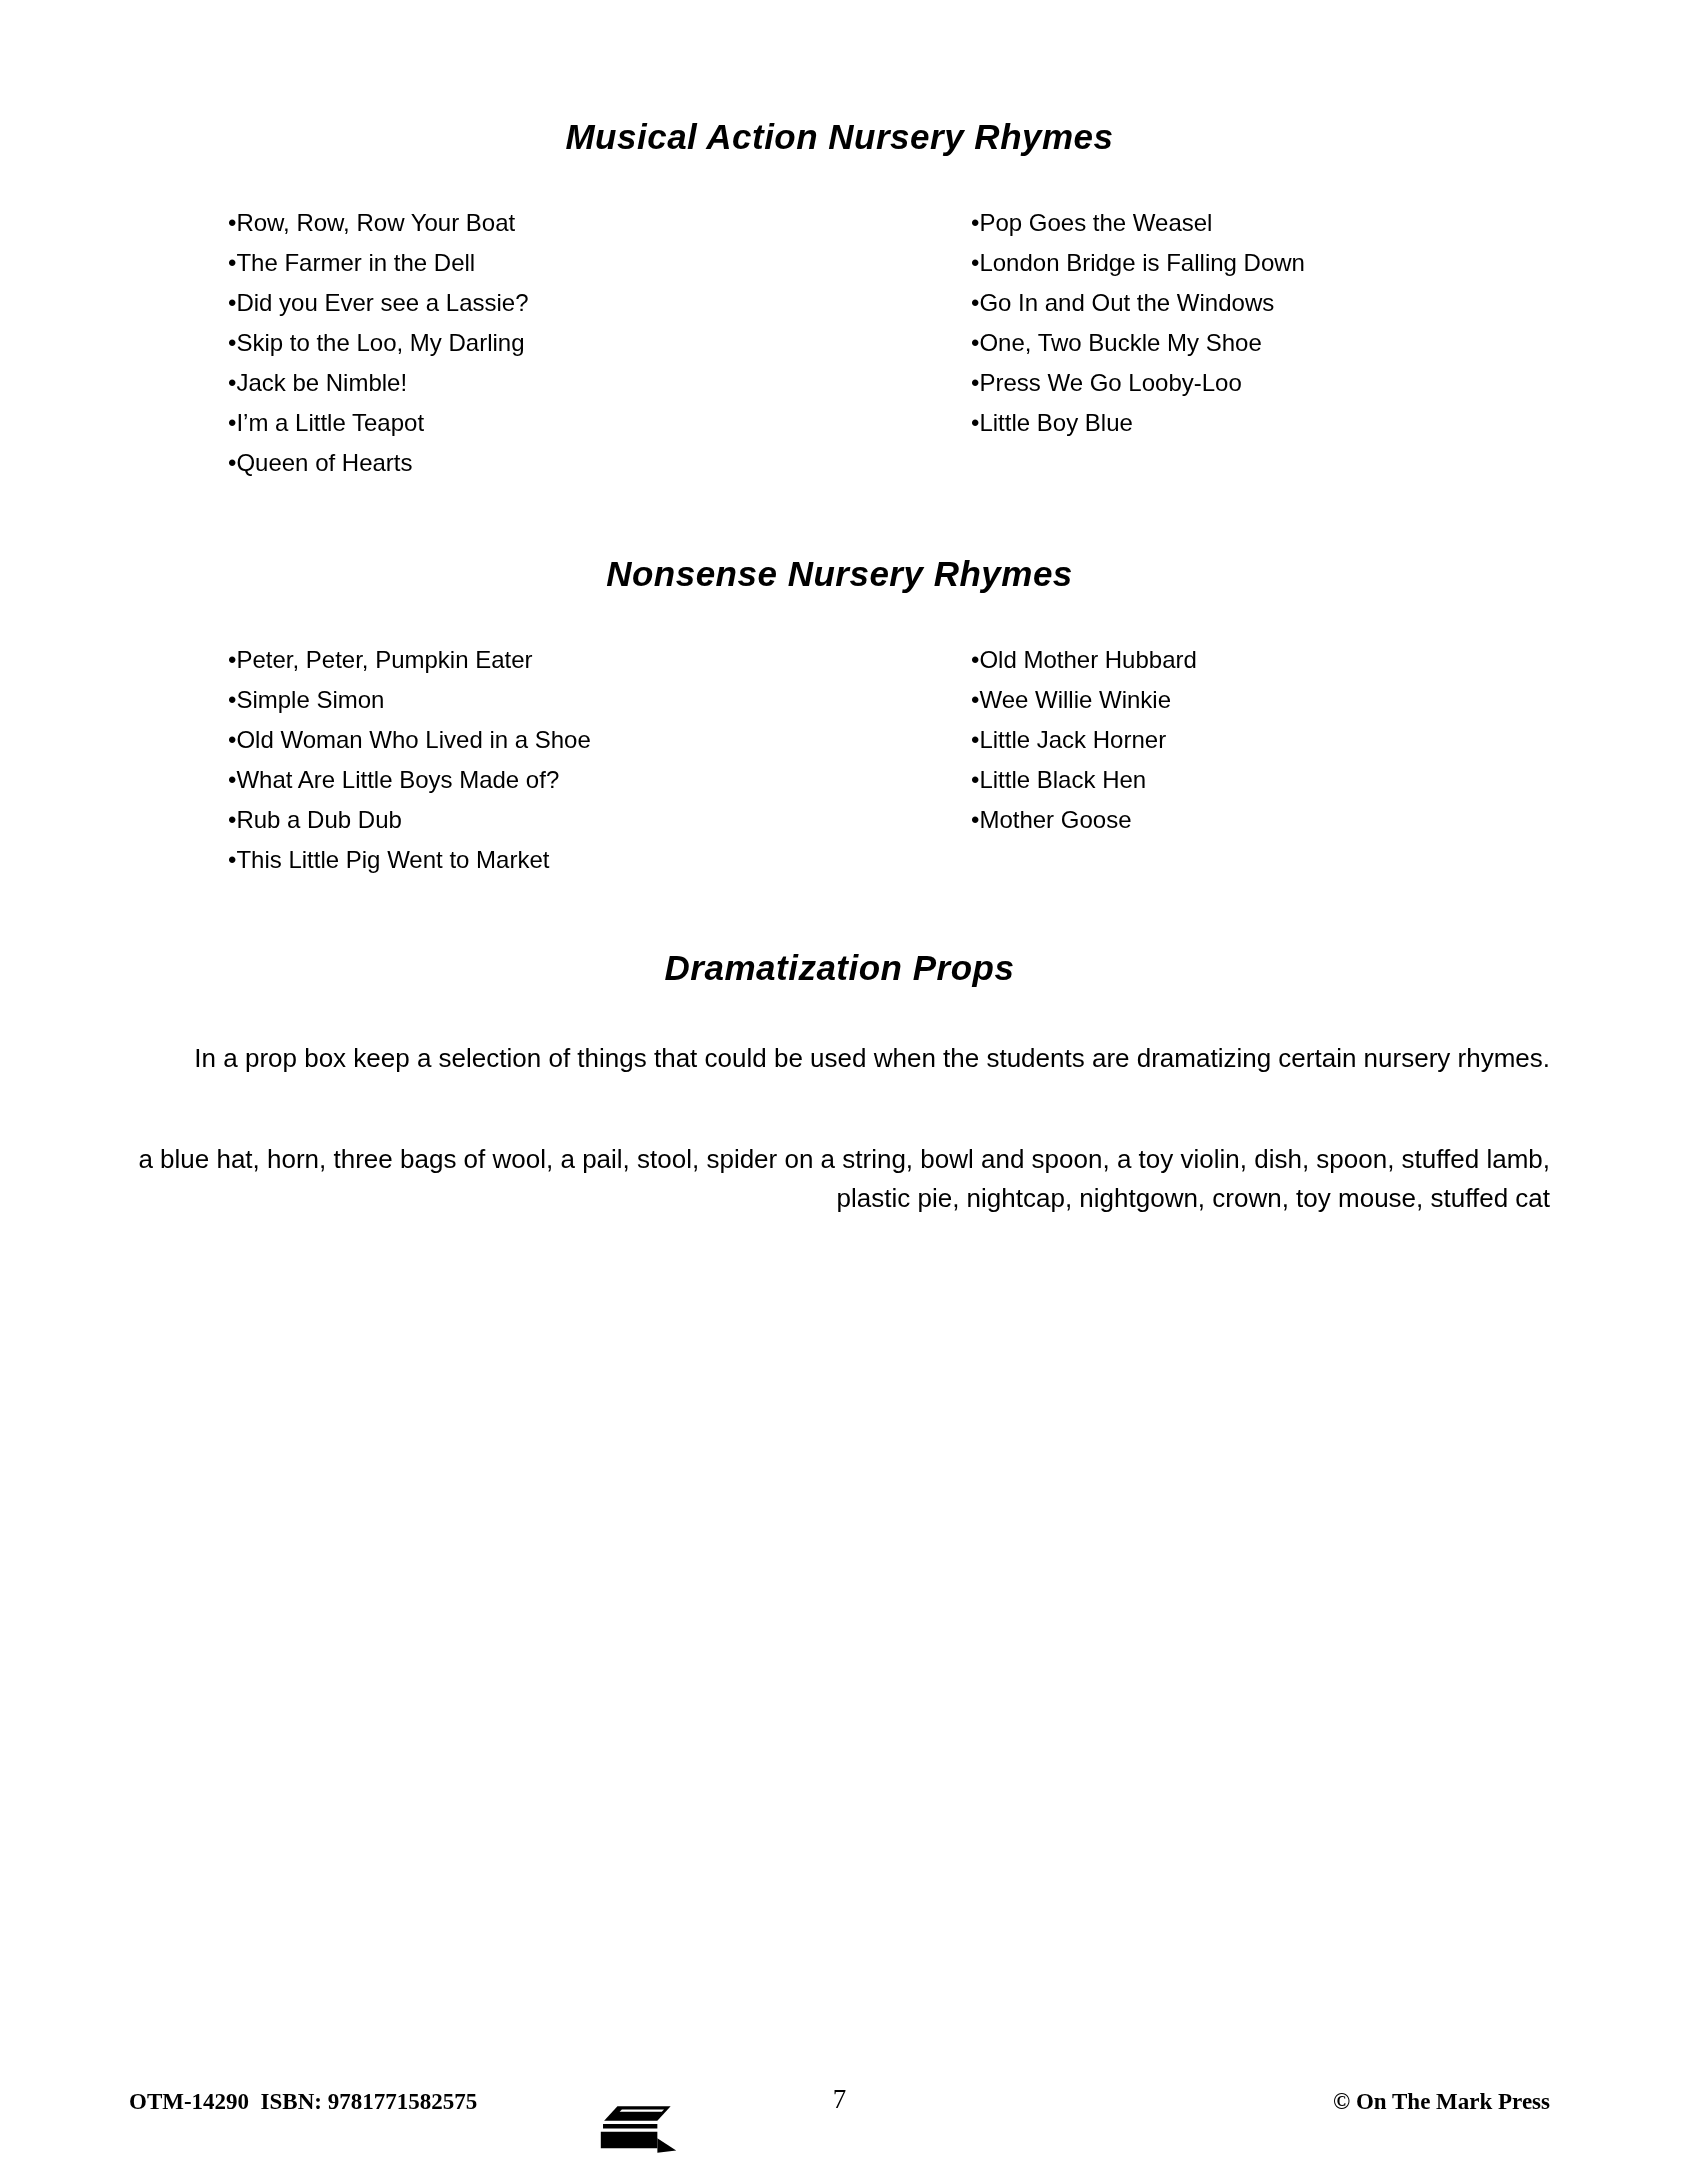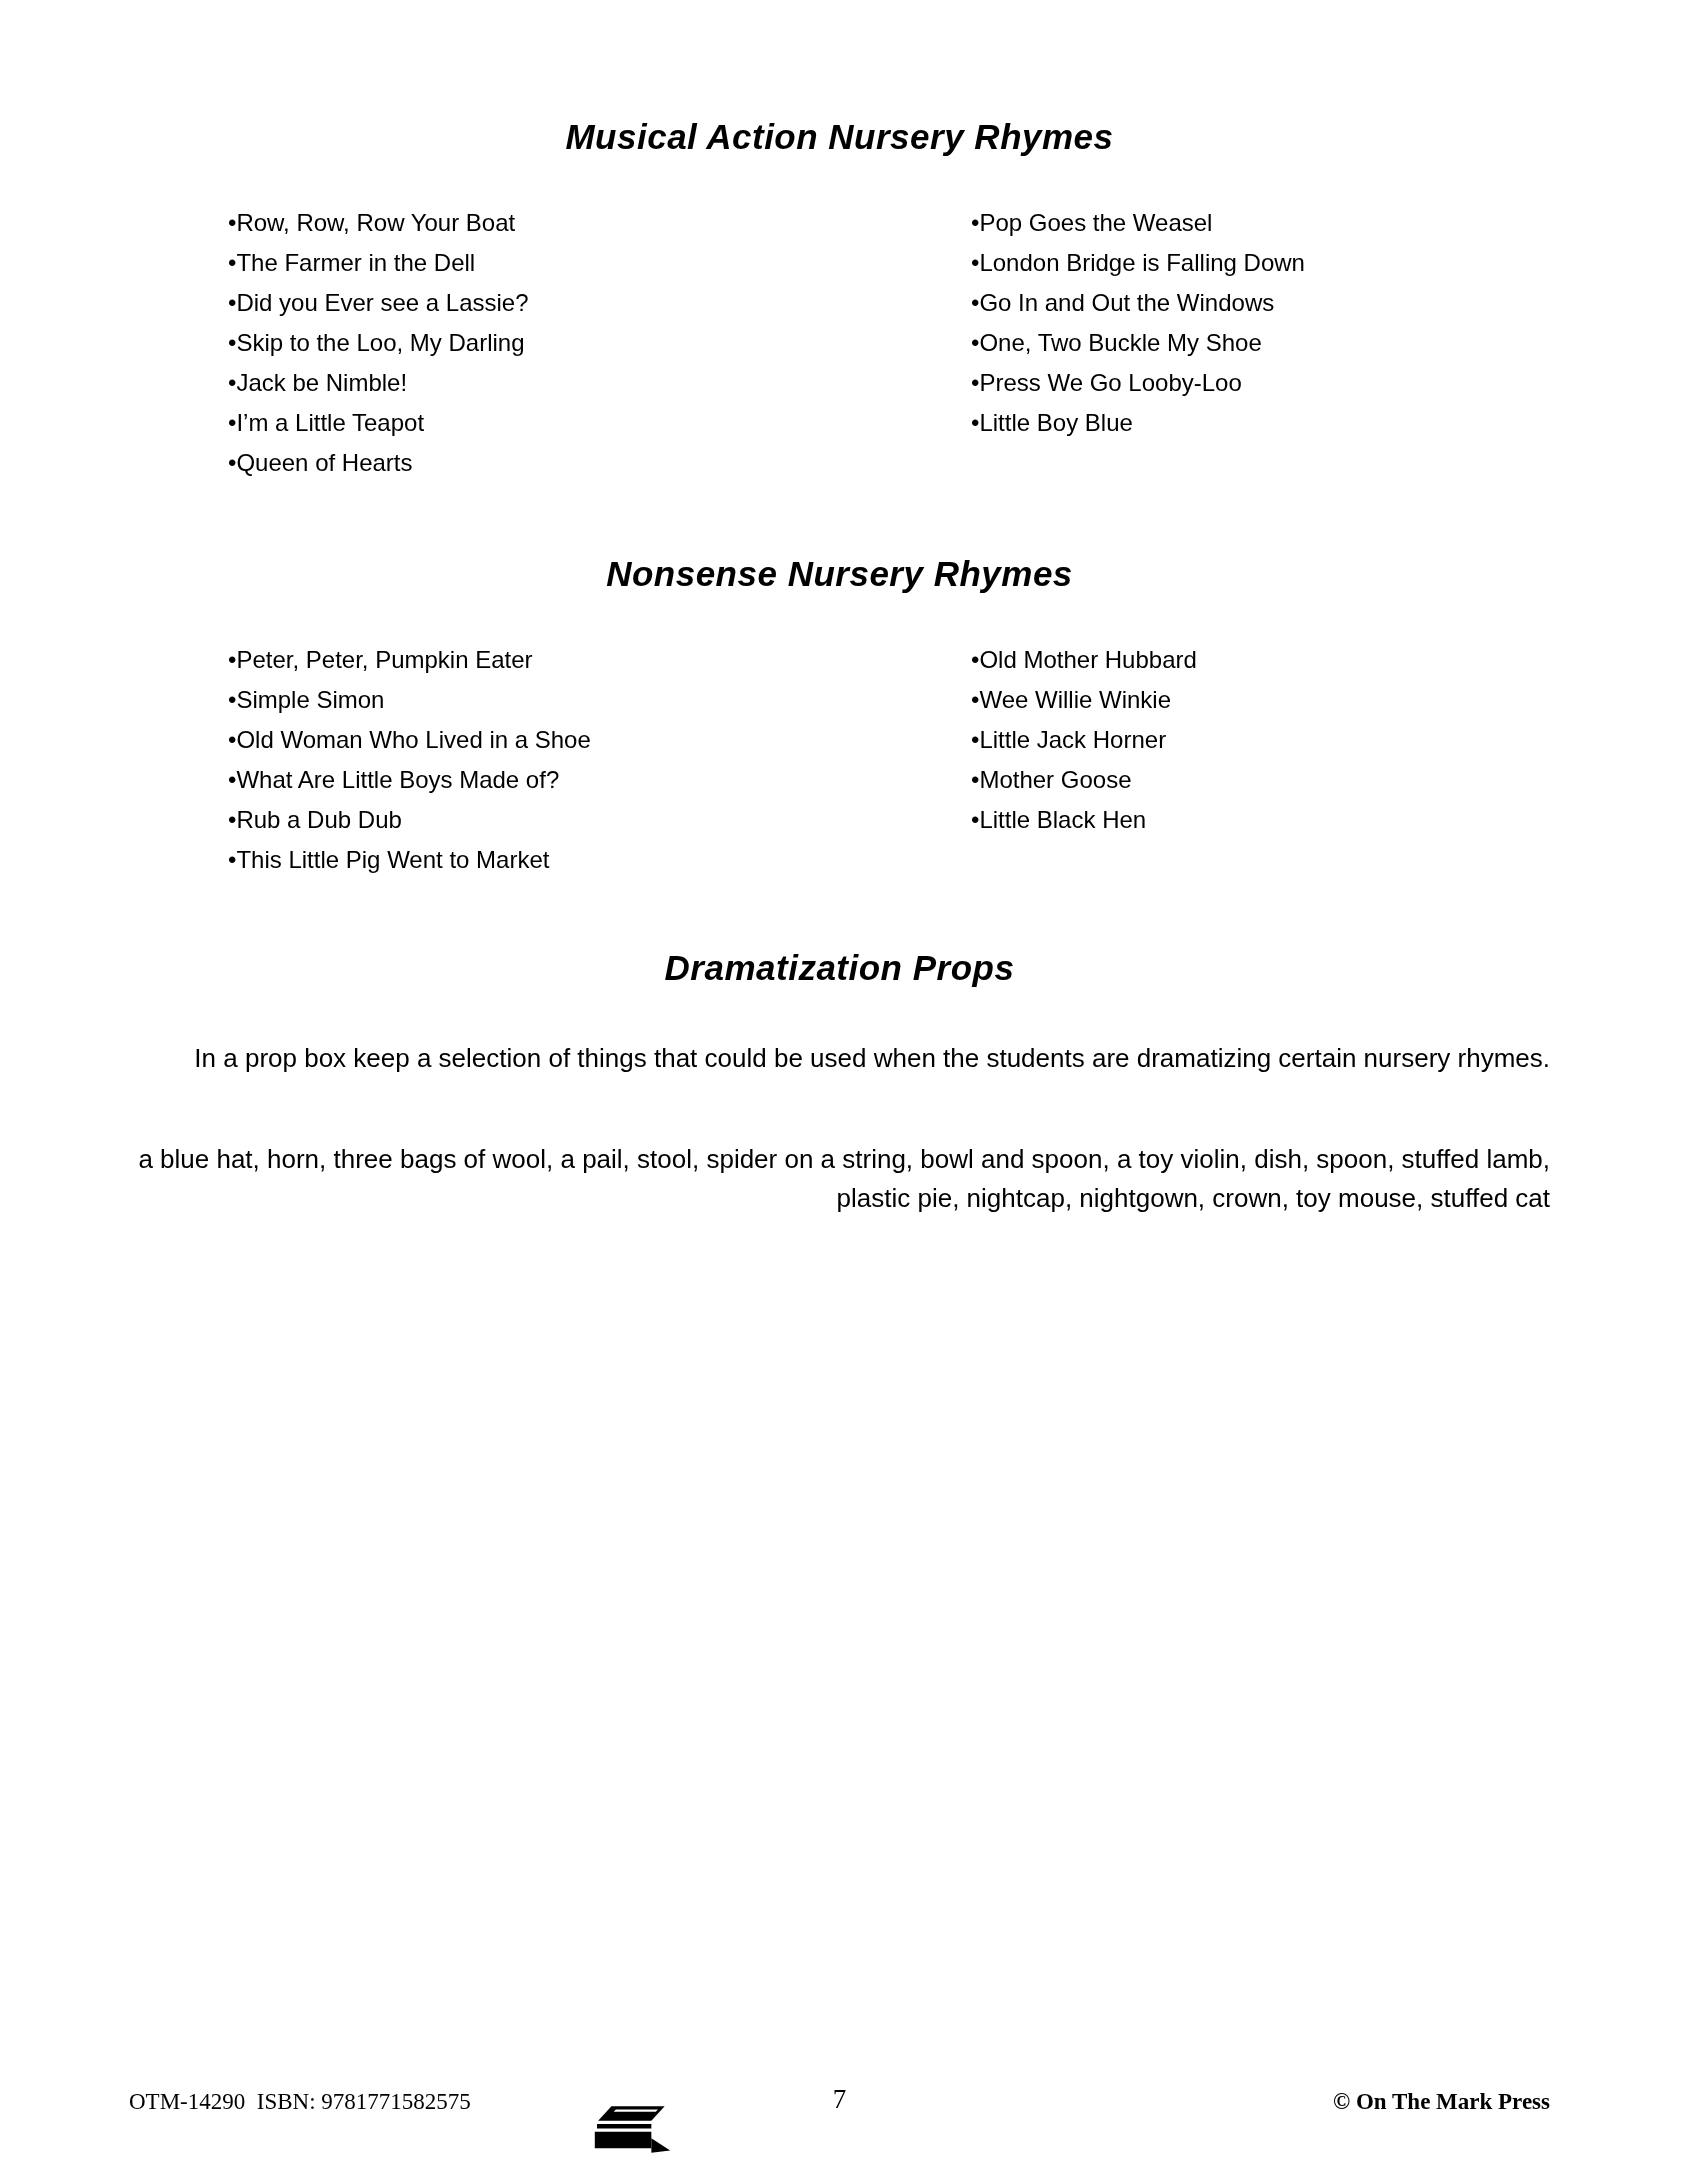--- a/index.html
+++ b/index.html
@@ -51,21 +51,21 @@
     left: 129px;
     right: 133px;
     bottom: 57px;
     height: 51px;
     font-family: "Liberation Serif", serif;
   }
   .footer-left {
     position: absolute;
     left: 0;
     bottom: 6px;
-    font-weight: normal;
+    font-weight: bold;
     font-size: 23px;
     white-space: pre;
     display: flex;
     align-items: flex-end;
     gap: 38px;
   }
   .footer-logo {
     display: inline-block;
     margin-left: 34px;
     width: 87px;
@@ -123,22 +123,22 @@
       <li>Simple Simon</li>
       <li>Old Woman Who Lived in a Shoe</li>
       <li>What Are Little Boys Made of?</li>
       <li>Rub a Dub Dub</li>
       <li>This Little Pig Went to Market</li>
     </ul>
     <ul class="rhyme-col">
       <li>Old Mother Hubbard</li>
       <li>Wee Willie Winkie</li>
       <li>Little Jack Horner</li>
+      <li>Little Black Hen</li>
       <li>Mother Goose</li>
-      <li>Little Black Hen</li>
     </ul>
   </div>
 
   <h1 class="heading props">Dramatization Props</h1>
 
   <p class="para">In a prop box keep a selection of things that could be used when the students are dramatizing certain nursery rhymes.</p>
 
   <p class="para props-list">a blue hat, horn, three bags of wool, a pail, stool, spider on a string, bowl and spoon, a toy violin, dish, spoon, stuffed lamb, plastic pie, nightcap, nightgown, crown, toy mouse, stuffed cat</p>
 
   <div class="footer">

